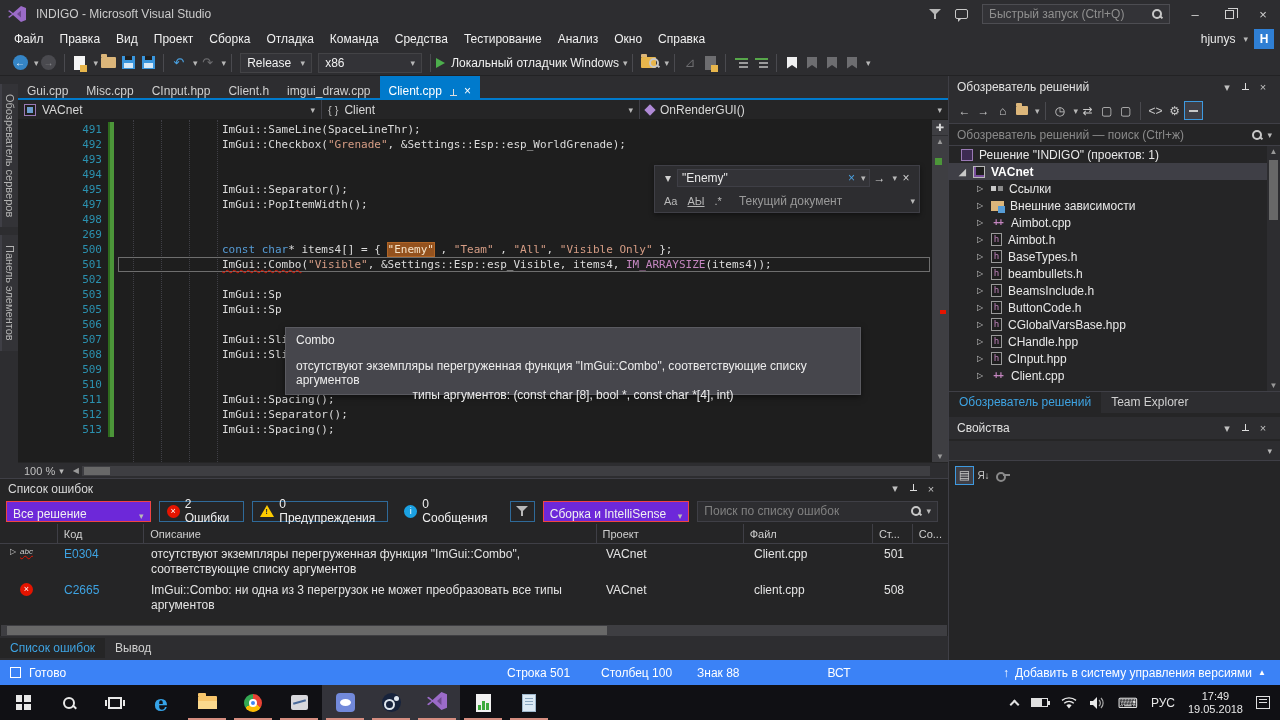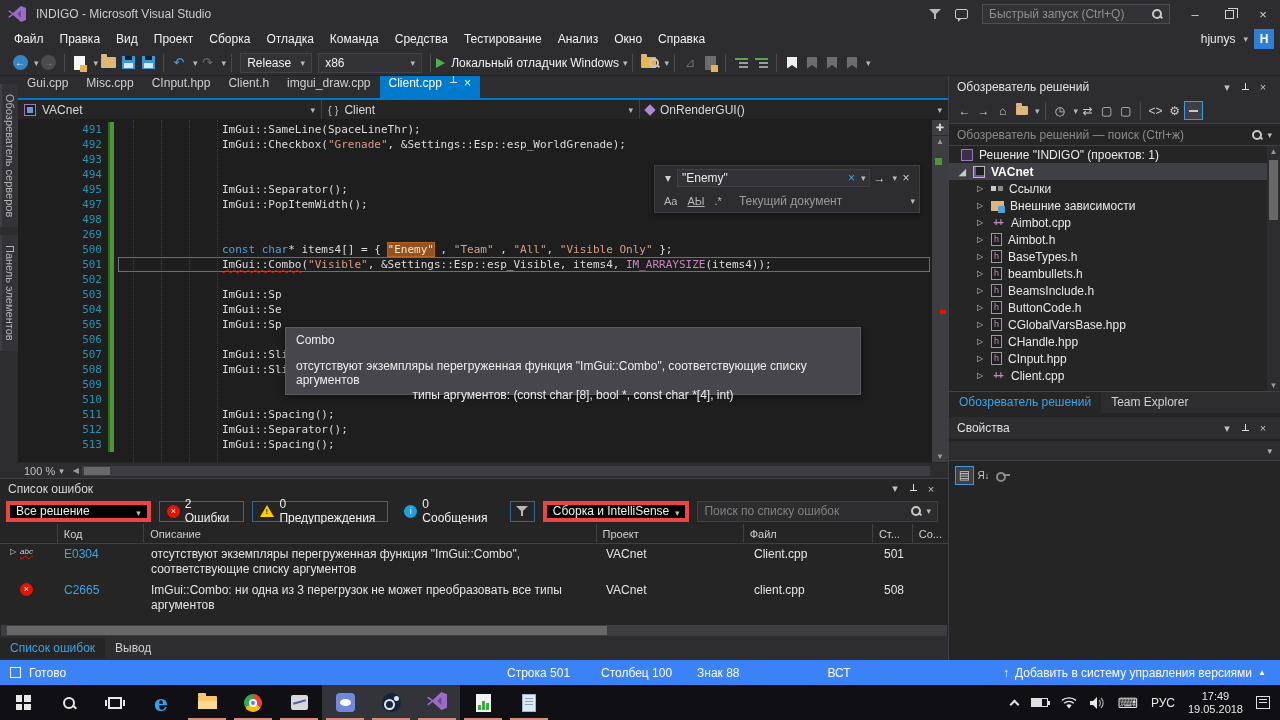--- a/index.html
+++ b/index.html
@@ -54,21 +54,21 @@
 .ind-ico{width:13px;height:12px;background:
  linear-gradient(#57a64a,#57a64a) 0 1px/13px 2px no-repeat,
  linear-gradient(#9b9b9b,#9b9b9b) 4px 5px/9px 2px no-repeat,
  linear-gradient(#9b9b9b,#9b9b9b) 4px 9px/9px 2px no-repeat}
 
 #leftstrip{left:0;top:76px;width:18px;height:402px;background:#2d2d30}
 .vtab{writing-mode:vertical-rl;color:#b4b4b4;font-size:11px;padding:10px 2px;margin-top:8px;background:#333337;border-left:2px solid #3f3f46}
 
 #editor{left:18px;top:76px;width:930px;height:402px;background:#1e1e1e}
 #tabstrip{height:24px;display:flex;border-bottom:2px solid #007acc;background:#2d2d30}
-.tab{display:flex;align-items:flex-start;padding:0 9px;color:#cfcfcf;font-size:12px}
+.tab{display:flex;align-items:flex-end;padding:0 9px;color:#cfcfcf;font-size:12px}
 .tab.active{background:#007acc;color:#fff}
 .tab .pin{margin-left:7px}
 .pin{display:inline-block;width:9px;height:9px;position:relative}
 .pin:before{content:"";position:absolute;left:4px;top:0;width:1px;height:6px;background:#ddd}
 .pin:after{content:"";position:absolute;left:1px;top:6px;width:7px;height:1px;background:#ddd}
 .tab .x{margin-left:6px;font-size:12px}
 #navbar{height:20px;display:flex;background:#252526;border-bottom:1px solid #1e1e1e}
 .crumb{display:flex;align-items:center;padding:0 6px;border-right:1px solid #3f3f46;color:#d8d8d8}
 .crumb .lbl{margin:0 6px}
 .crumb .dd{margin-left:auto}
@@ -146,21 +146,21 @@
 #props-head{margin-top:4px}
 #props-combo{height:20px;margin:2px 0;background:#2d2d30;display:flex;align-items:center;justify-content:flex-end;padding:0 8px;border-bottom:1px solid #3f3f46}
 #props-toolbar{height:24px;display:flex;align-items:center;padding:0 6px;background:#252526}
 .key-ico{width:14px;height:8px;position:relative}
 .key-ico:before{content:"";position:absolute;left:0;top:1px;width:6px;height:6px;border:2px solid #8a8a8a;border-radius:50%}
 .key-ico:after{content:"";position:absolute;left:7px;top:3px;width:7px;height:2px;background:#8a8a8a}
 
 #errorpanel{left:0;top:478px;width:948px;height:182px;background:#252526;border-top:1px solid #3f3f46;display:flex;flex-direction:column}
 #el-head{height:19px;display:flex;align-items:center;padding:0 8px;color:#d8d8d8;background:#252526}
 #el-filter{height:26px;display:flex;align-items:center;padding:0 6px}
-.el-combo{height:21px;background:#000000;border:4px solid #ef4444;display:flex;align-items:flex-end;padding:0 6px;margin-right:8px}
+.el-combo{height:21px;background:#6d28d9;border:1px solid #ef4444;display:flex;align-items:flex-end;padding:0 6px;margin-right:8px}
 .tog{height:21px;display:flex;align-items:center;padding:0 7px;margin-right:8px;border:1px solid #2f6a99}
 .tog.noborder{border-color:transparent}
 .sev{width:13px;height:13px;border-radius:50%;color:#fff;font-size:9px;line-height:13px;text-align:center;margin-right:5px;flex:none}
 .sev.err{background:#e51400}
 .sev.inf{background:#1ba1e2}
 .warn-tri{width:0;height:0;border-left:7px solid transparent;border-right:7px solid transparent;border-bottom:12px solid #fc0;position:relative;margin-right:5px}
 .warn-tri:after{content:"!";position:absolute;left:-2px;top:2px;font-size:8px;color:#333;font-weight:bold}
 .filter-btn{width:26px;height:21px;border:1px solid #2f6a99;display:flex;align-items:center;justify-content:center;margin-right:8px}
 #el-search{margin-left:auto;width:250px;height:21px;background:#2d2d30;border:1px solid #3f3f46;display:flex;align-items:center;padding:0 6px;color:#808080;margin-right:4px}
 #el-search .ph{flex:1}
@@ -412,21 +412,20 @@
           <div class="cline"><span class="num">493</span><span class="chbar"></span><span class="ct"></span></div>
           <div class="cline"><span class="num">494</span><span class="chbar"></span><span class="ct"></span></div>
           <div class="cline"><span class="num">495</span><span class="chbar"></span><span class="ct"><span class="p">ImGui::Separator();</span></span></div>
           <div class="cline"><span class="num">497</span><span class="chbar"></span><span class="ct"><span class="p">ImGui::PopItemWidth();</span></span></div>
           <div class="cline"><span class="num">498</span><span class="chbar"></span><span class="ct"></span></div>
           <div class="cline"><span class="num">269</span><span class="chbar"></span><span class="ct"></span></div>
           <div class="cline"><span class="num">500</span><span class="chbar"></span><span class="ct"><span class="k">const </span><span class="k">char</span><span class="p">* items4[] = { </span><span class="hl">"Enemy"</span><span class="p"> , </span><span class="s">"Team"</span><span class="p"> , </span><span class="s">"All"</span><span class="p">, </span><span class="s">"Visible Only"</span><span class="p"> };</span></span></div>
           <div class="cline"><div class="curbox"></div><span class="num">501</span><span class="chbar"></span><span class="ct"><span class="sq">ImGui::Combo</span><span class="p">(</span><span class="s">"Visible"</span><span class="p">, &amp;Settings::Esp::esp_Visible, items4, </span><span class="m">IM_ARRAYSIZE</span><span class="p">(items4));</span></span></div>
           <div class="cline"><span class="num">502</span><span class="chbar"></span><span class="ct"></span></div>
           <div class="cline"><span class="num">503</span><span class="chbar"></span><span class="ct"><span class="p">ImGui::Sp</span></span></div>
-          <div class="cline"><span class="num">504</span><span class="chbar"></span><span class="ct"><span class="p">ImGui::Se</span></span></div>
           <div class="cline"><span class="num">505</span><span class="chbar"></span><span class="ct"><span class="p">ImGui::Sp</span></span></div>
           <div class="cline"><span class="num">506</span><span class="chbar"></span><span class="ct"></span></div>
           <div class="cline"><span class="num">507</span><span class="chbar"></span><span class="ct"><span class="p">ImGui::SliderInt(</span><span class="s">"Size"</span><span class="p">, &amp;Settings::Esp::esp_Size, </span><span class="n">0</span><span class="p">, </span><span class="n">10</span><span class="p">);</span></span></div>
           <div class="cline"><span class="num">508</span><span class="chbar"></span><span class="ct"><span class="p">ImGui::SliderInt(</span><span class="s">"Timer"</span><span class="p">, &amp;Settings::Esp::esp_BombTimer, </span><span class="n">0</span><span class="p">, </span><span class="n">65</span><span class="p">);</span></span></div>
           <div class="cline"><span class="num">509</span><span class="chbar"></span><span class="ct"></span></div>
           <div class="cline"><span class="num">510</span><span class="chbar"></span><span class="ct"></span></div>
           <div class="cline"><span class="num">511</span><span class="chbar"></span><span class="ct"><span class="p">ImGui::Spacing();</span></span></div>
           <div class="cline"><span class="num">512</span><span class="chbar"></span><span class="ct"><span class="p">ImGui::Separator();</span></span></div>
           <div class="cline"><span class="num">513</span><span class="chbar"></span><span class="ct"><span class="p">ImGui::Spacing();</span></span></div>
         </div>

